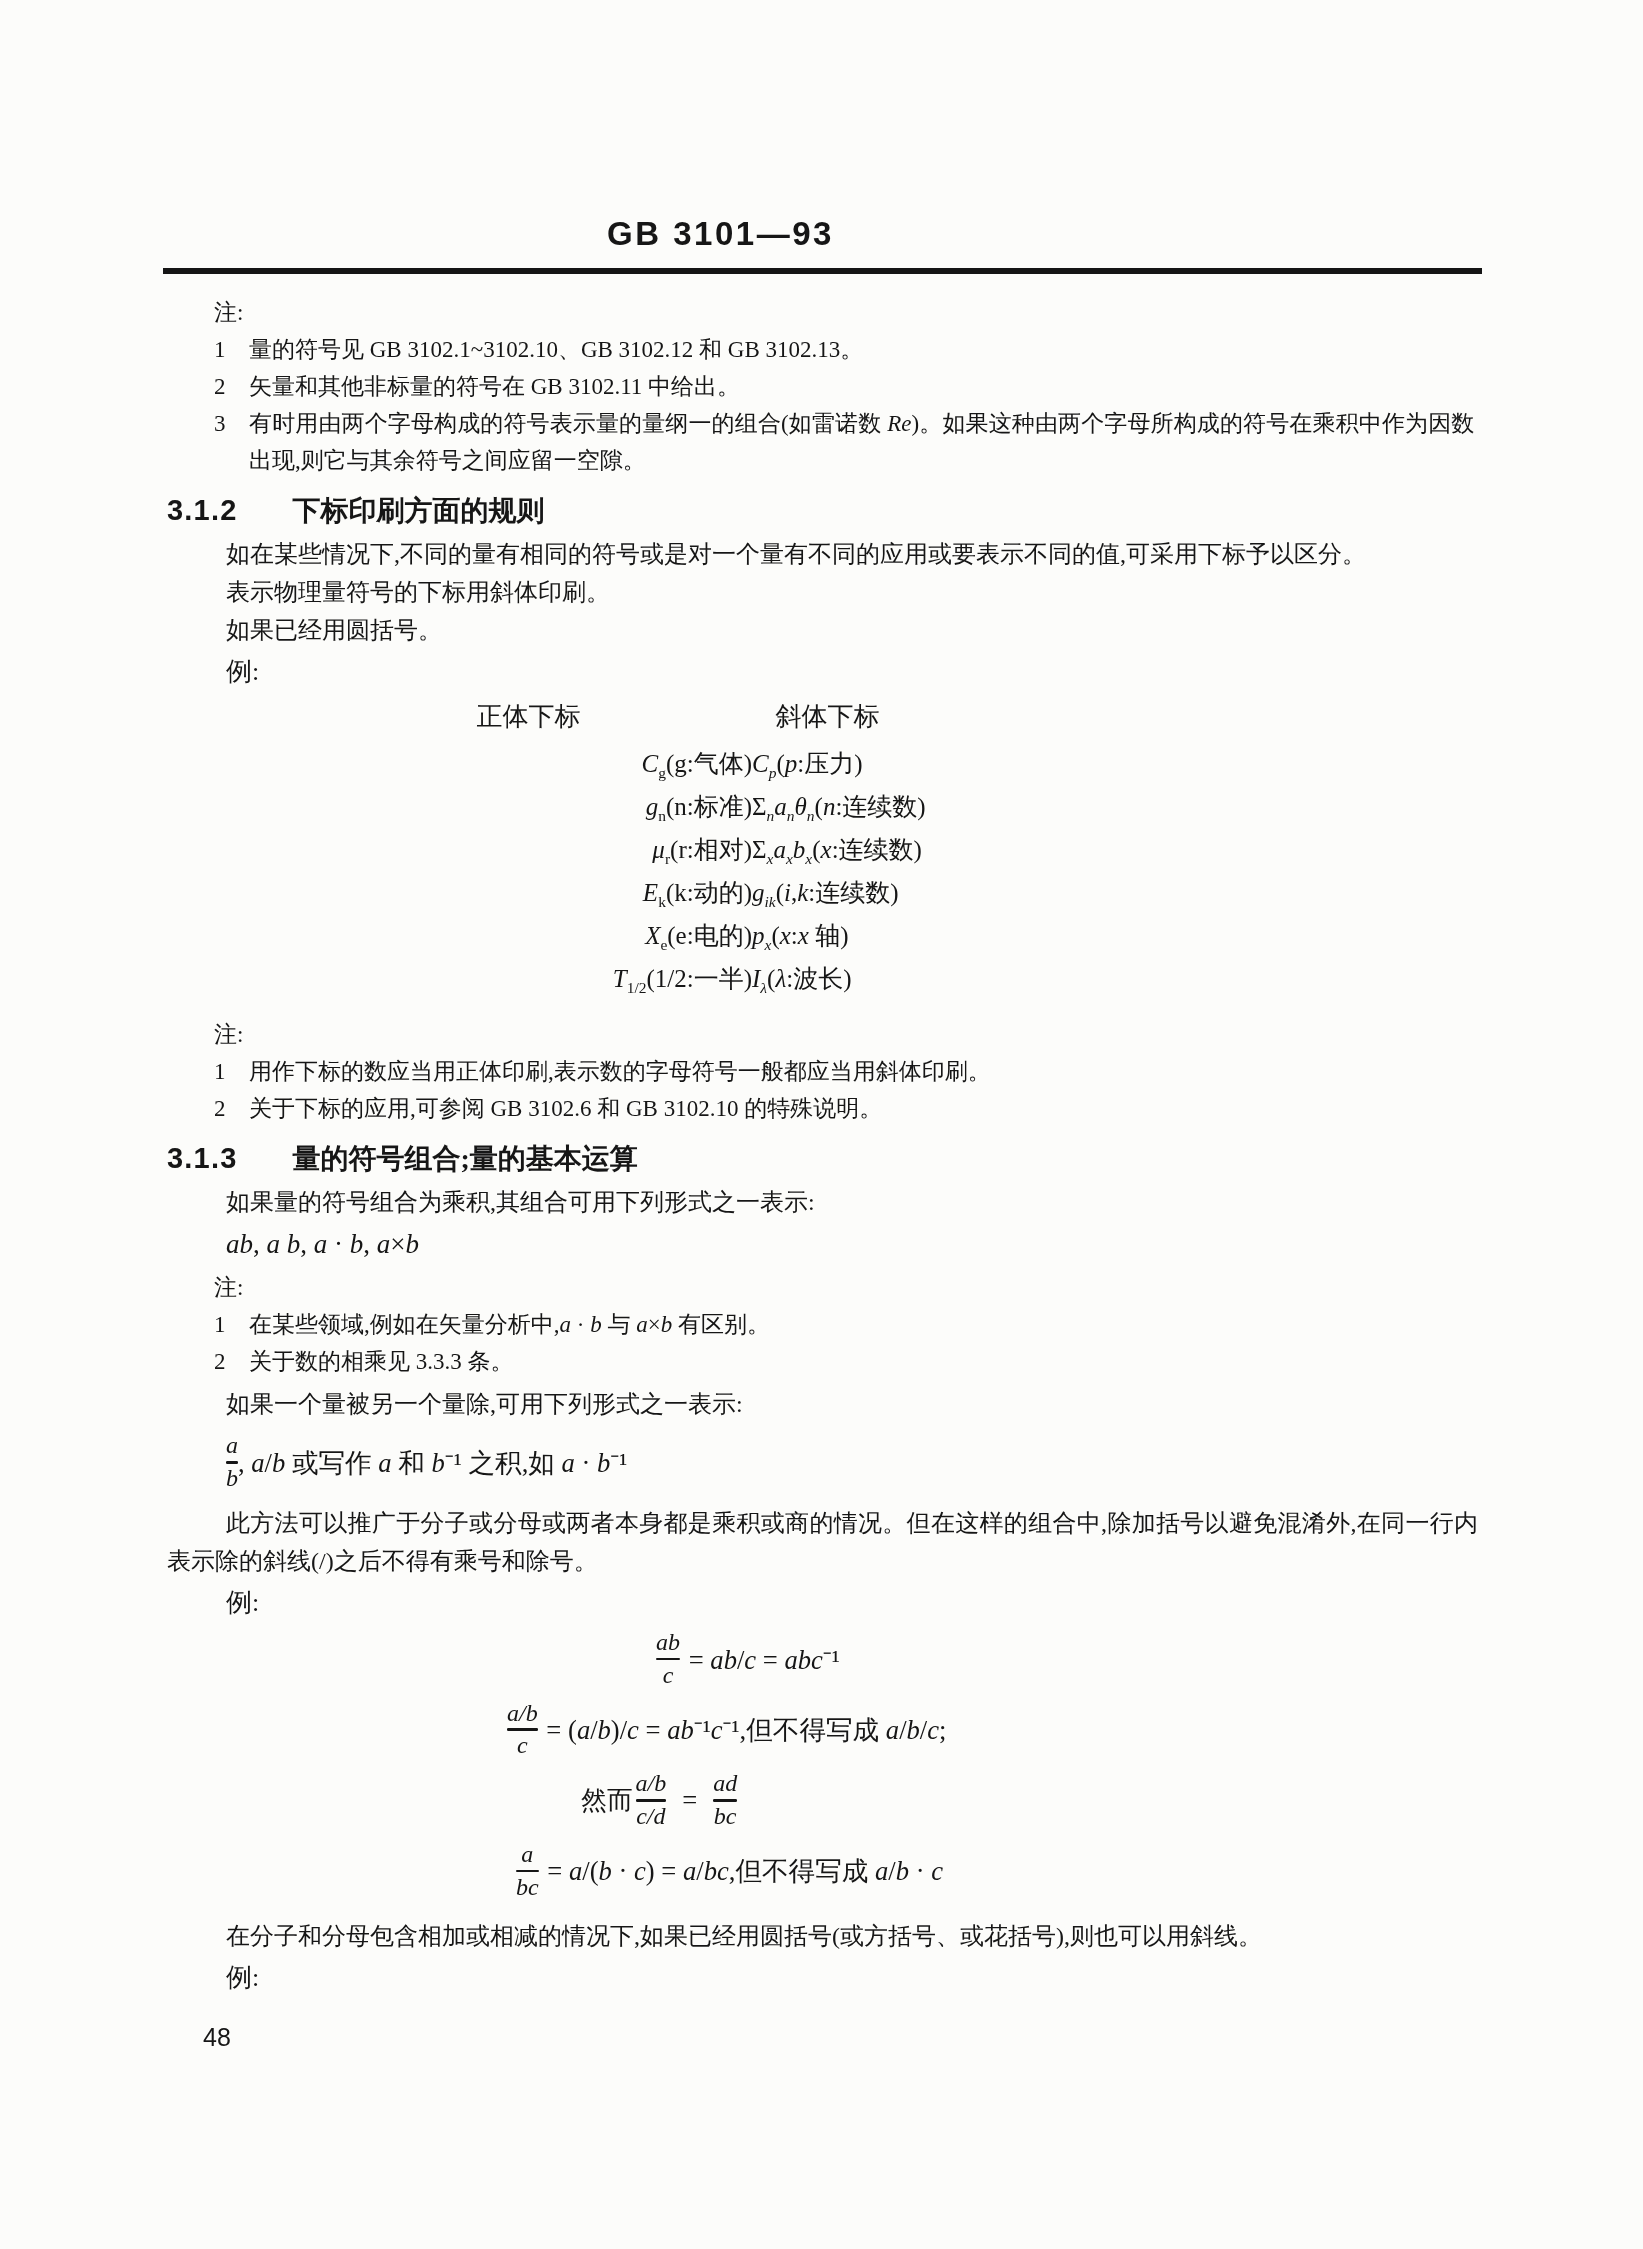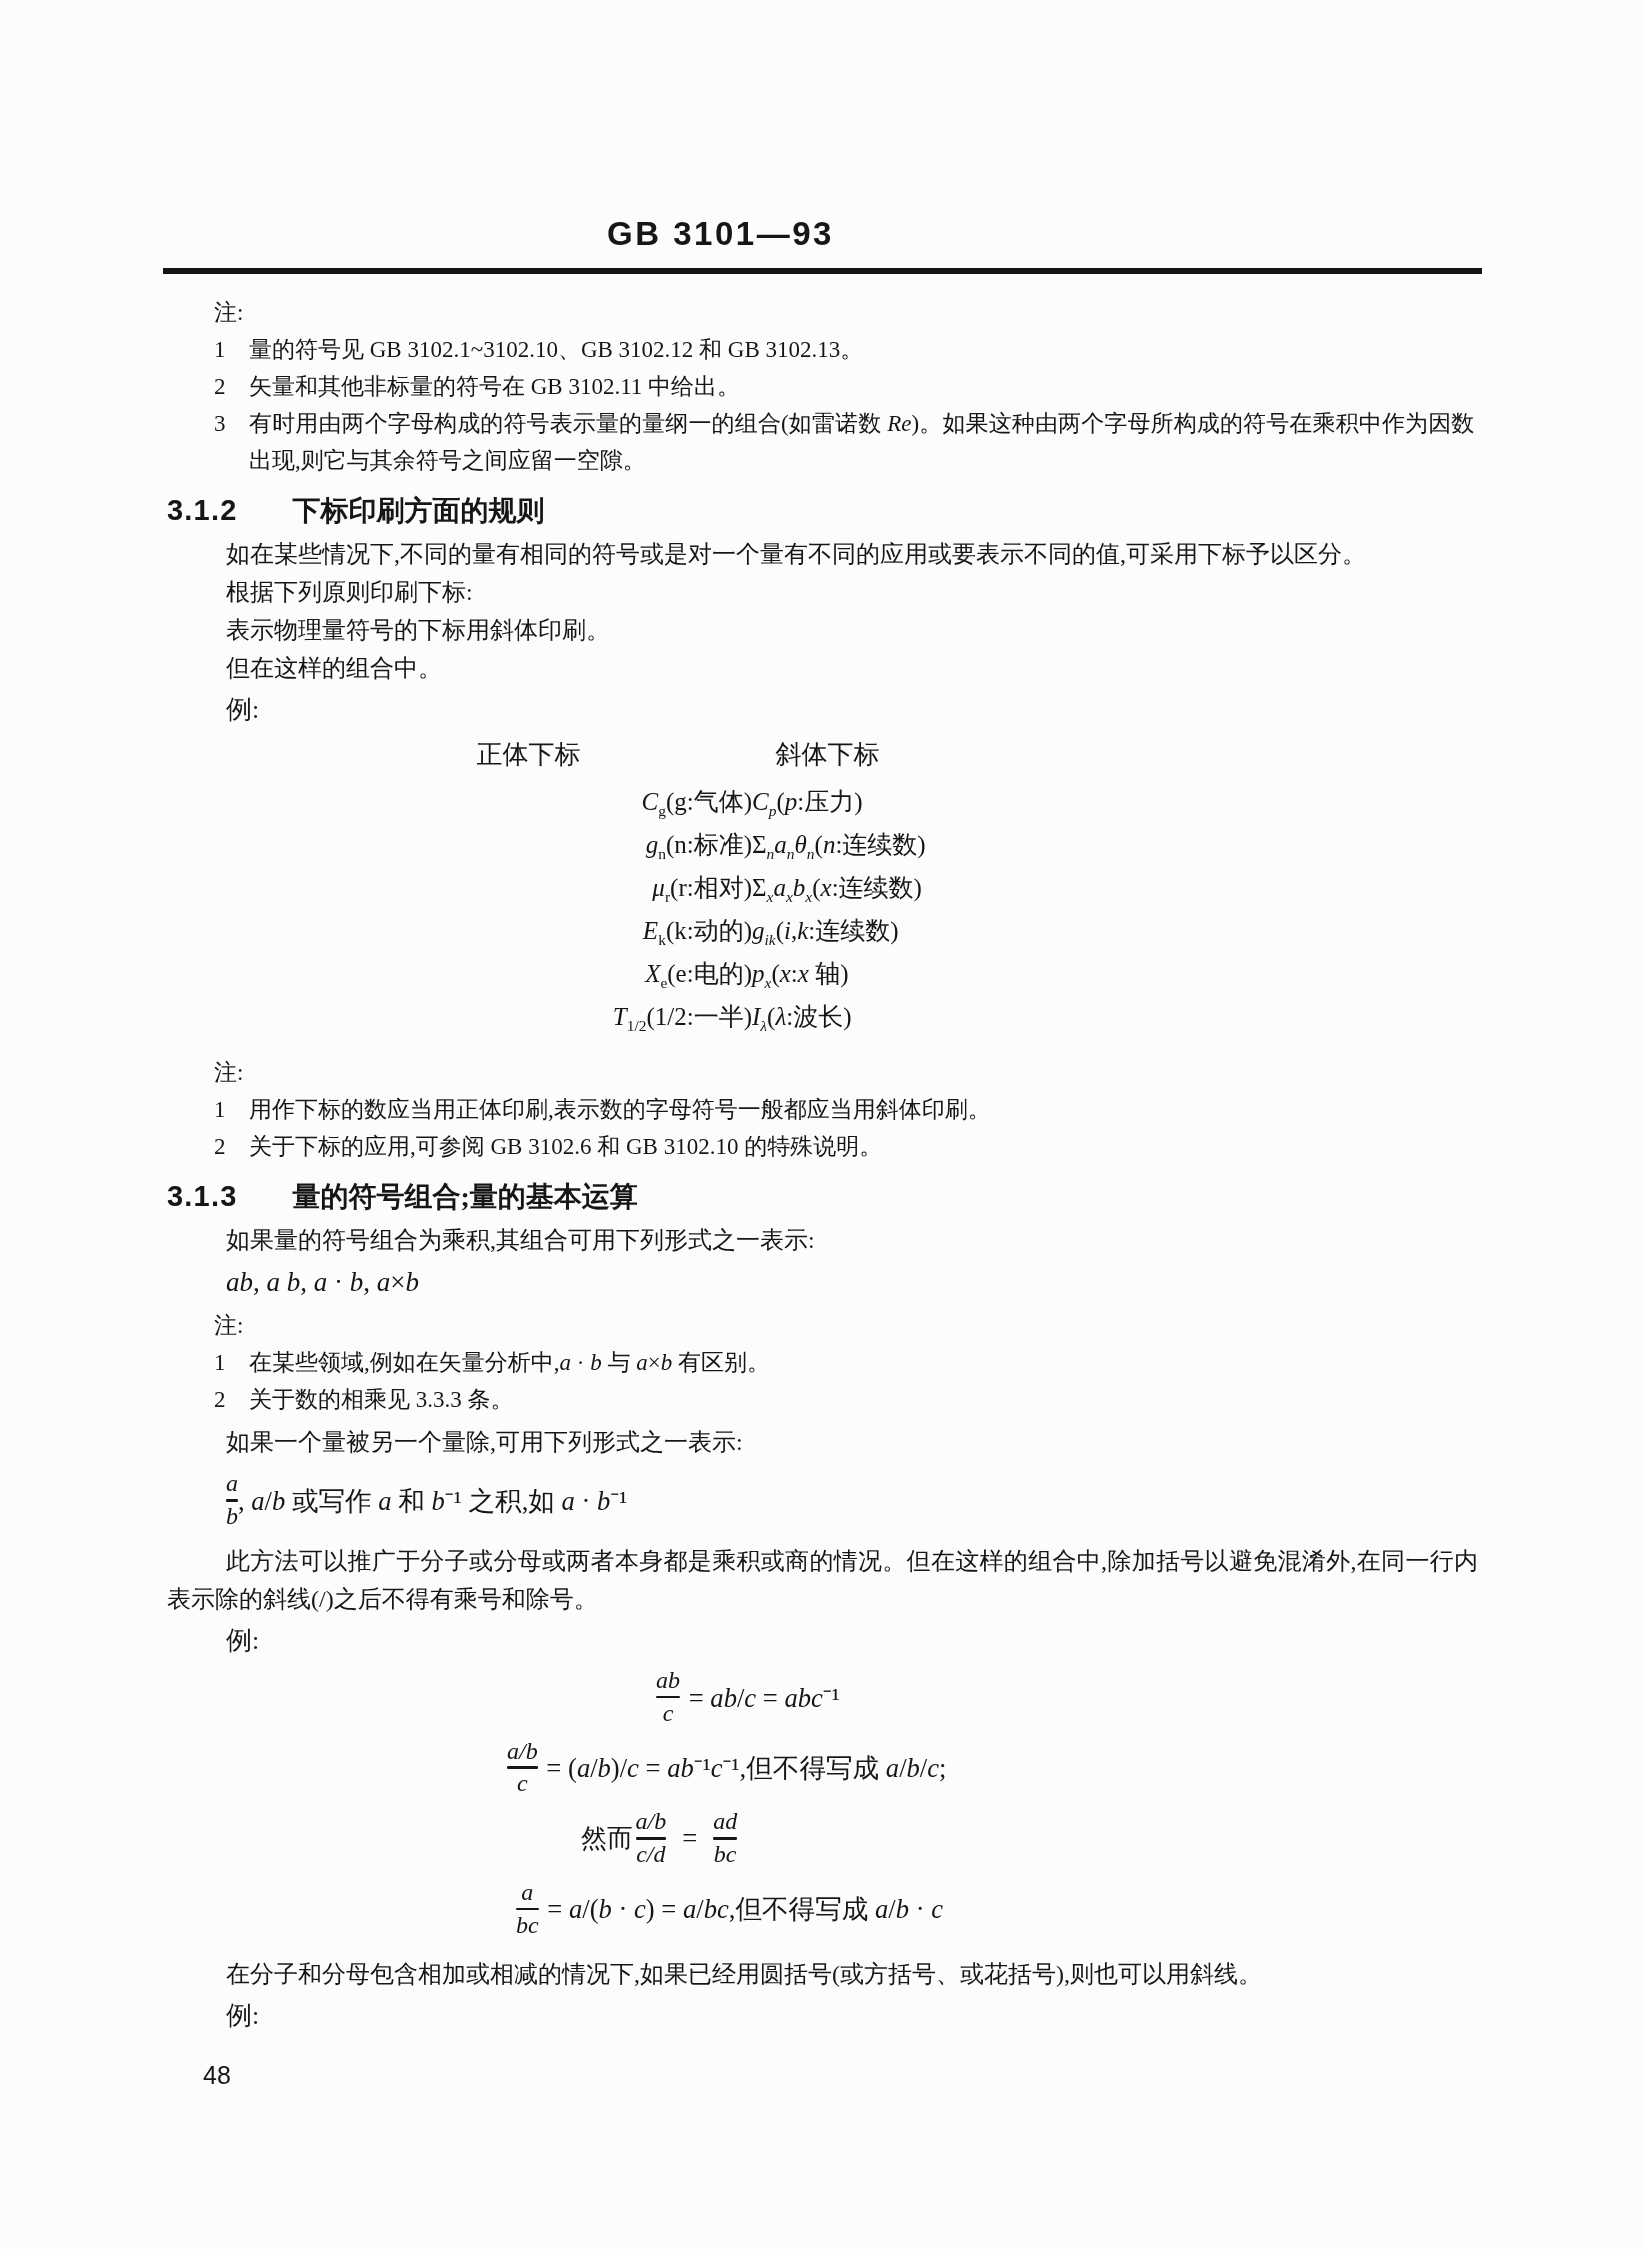--- a/index.html
+++ b/index.html
@@ -108,23 +108,22 @@
       <span class="n">3</span>
       <span class="t">有时用由两个字母构成的符号表示量的量纲一的组合(如雷诺数 <i>Re</i>)。如果这种由两个字母所构成的符号在乘积中作为因数出现,则它与其余符号之间应留一空隙。</span>
     </div>
   </div>
 
   <div class="sec-heading">
     <span class="num">3.1.2</span>
     <span class="title">下标印刷方面的规则</span>
   </div>
   <p class="para mt8">如在某些情况下,不同的量有相同的符号或是对一个量有不同的应用或要表示不同的值,可采用下标予以区分。</p>
-  <p class="para">根据下列原则印刷下标:</p>
   <p class="para">表示物理量符号的下标用斜体印刷。</p>
-  <p class="para">但在这样的组合中。</p>
+  <p class="para">如果已经用圆括号。</p>
   <p class="example-label">例:</p>
 
   <div class="subtable">
     <div class="hdr">
       <div class="h1">正体下标</div>
       <div class="h2">斜体下标</div>
     </div>
     <div class="strow">
       <div class="c1 fml"><i>C</i><sub>g</sub>(g:气体)</div>
       <div class="c2 fml"><i>C</i><sub><i>p</i></sub>(<i>p</i>:压力)</div>

